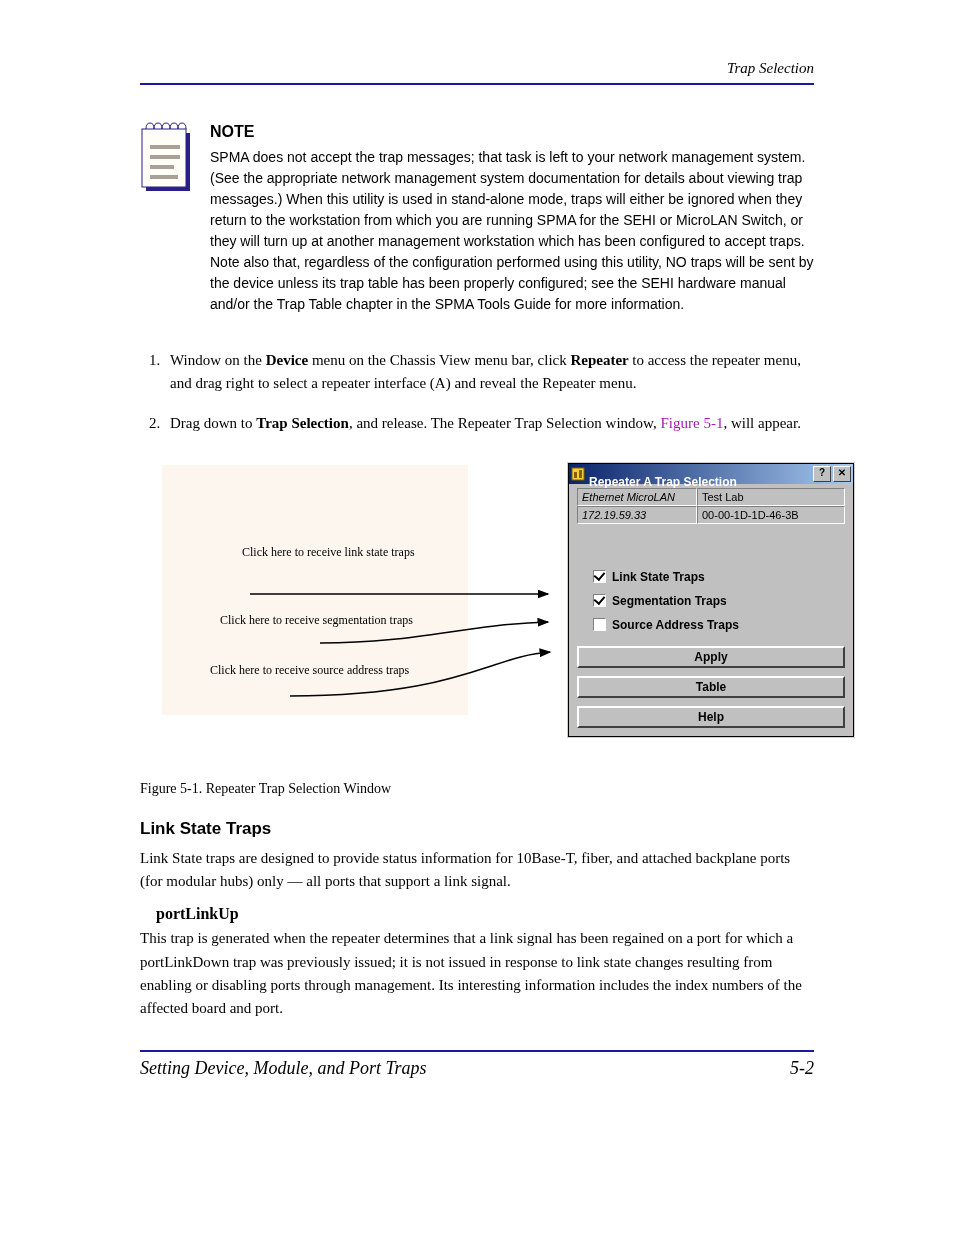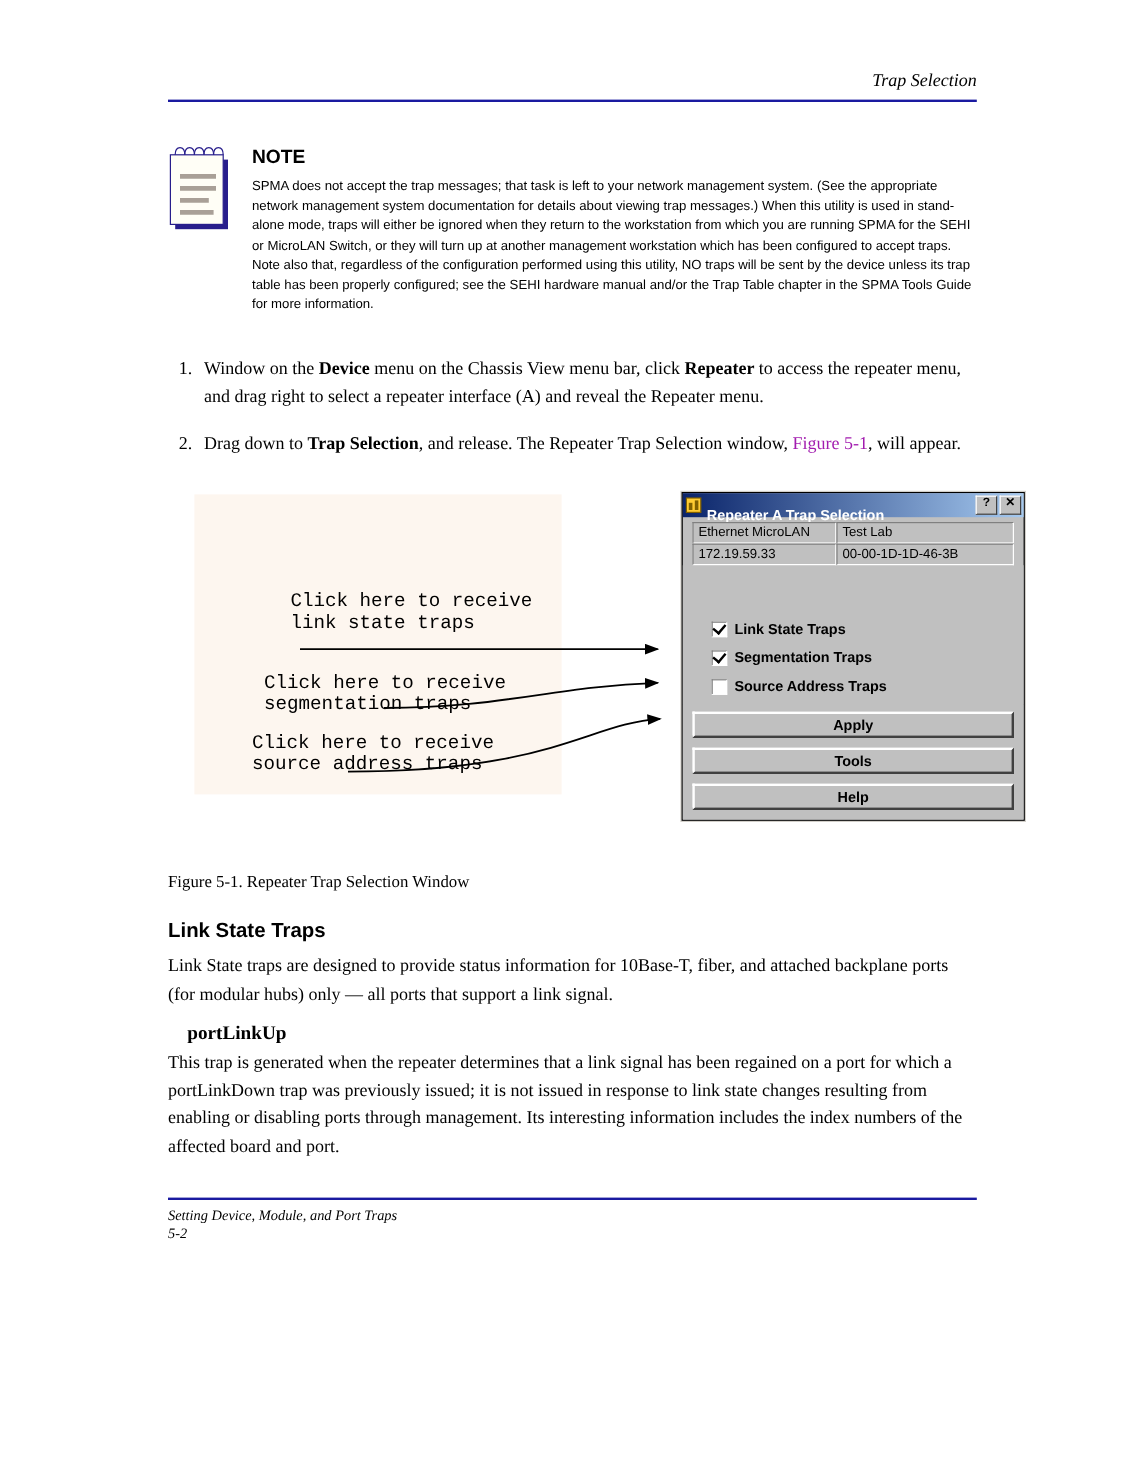--- a/index.html
+++ b/index.html
@@ -36,21 +36,21 @@
   }
   .note-label {
     font-family: Arial, sans-serif;
     font-size: 16px;
     font-weight: bold;
     margin: 0 0 6px 0;
     padding-top: 2px;
   }
   .note-body {
     font-family: Arial, sans-serif;
-    font-size: 11px;
+    font-size: 14px;
     line-height: 1.5;
     margin: 0;
   }
   .body-text {
     font-size: 15px;
     line-height: 1.55;
     margin: 0 0 16px 0;
   }
   .steps {
     margin: 0 0 28px 0;
@@ -71,22 +71,22 @@
   .yellow-box {
     position: absolute;
     left: 22px;
     top: 2px;
     width: 306px;
     height: 250px;
     background: #fdf6ef;
   }
   .ylabel {
     position: absolute;
-    font-family: Liberation Mono, monospace;
-    font-size: 16px;
+    font-family: Liberation Serif, serif;
+    font-size: 12px;
     color: #000;
   }
   .arrow {
     position: absolute;
     overflow: visible;
     pointer-events: none;
   }
   .dialog {
     position: absolute;
     right: -40px;
@@ -138,21 +138,21 @@
     border: 1px solid #808080;
     border-right-color: #fff;
     border-bottom-color: #fff;
     background: #c0c0c0;
     padding: 1px 4px;
     font-size: 11px;
     height: 14px;
     line-height: 14px;
     overflow: hidden;
   }
-  .info-row .cell:first-child { width: 110px; }
+  .info-row .cell:first-child { width: 110px; font-style: italic; }
   .info-row .cell:last-child  { flex: 1; }
   .info-row.top .cell { background:#c0c0c0; }
   .inner {
     padding: 46px 12px 8px 24px;
     background: #c0c0c0;
     display: flex;
     flex-direction: column;
     gap: 10px;
   }
   .cbrow {
@@ -221,23 +221,22 @@
     margin: 12px 0 4px 16px;
   }
   .rule2 {
     border-top: 2px solid #1a1aa0;
     margin-top: 30px;
   }
   .footer {
     display: flex;
     justify-content: space-between;
     font-style: italic;
-    font-size: 12px;
+    font-size: 18px;
     margin-top: 6px;
-    flex-direction: column;
   }
 </style>
 </head>
 <body>
 <div class="page">
 
 <div class="header-title">Trap Selection</div>
 <div class="header-rule"></div>
 
 <div class="note-row">
@@ -322,21 +321,21 @@
         <div class="cbbox chk"></div>
         <span>Segmentation Traps</span>
       </div>
       <div class="cbrow">
         <div class="cbbox"></div>
         <span>Source Address Traps</span>
       </div>
     </div>
     <div class="btnrow">
       <div class="winbtn">Apply</div>
-      <div class="winbtn">Tools</div>
+      <div class="winbtn">Table</div>
       <div class="winbtn">Help</div>
     </div>
   </div>
 </div>
 
 <p class="figcap">Figure 5-1. Repeater Trap Selection Window</p>
 
 <div class="section-h">Link State Traps</div>
 <p class="subbody">Link State traps are designed to provide status information for 10Base-T, fiber, and attached backplane ports (for modular hubs) only — all ports that support a link signal.</p>
 <p class="sub-sub">portLinkUp</p>

